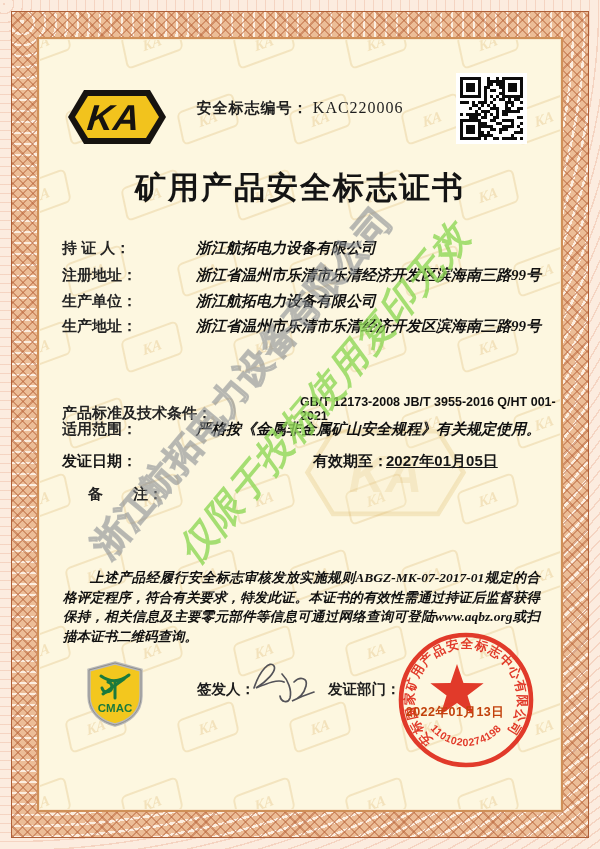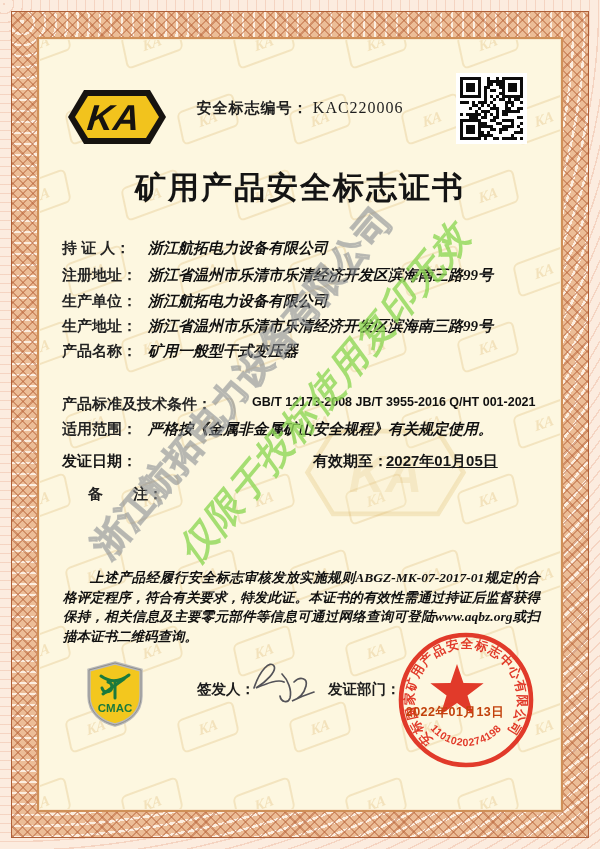--- a/index.html
+++ b/index.html
@@ -29,21 +29,21 @@
   .ka-logo{position:absolute;left:64px;top:84px;width:106px;height:66px;}
   .cert-line{position:absolute;left:0;right:0;top:99px;text-align:center;color:#1e1e1e;}
   .cert-line .lab{font:bold 15px "Liberation Sans",sans-serif;letter-spacing:1px;}
   .cert-line .num{font:16px "Liberation Serif",serif;letter-spacing:1px;}
   .qr-wrap{position:absolute;left:456px;top:73px;width:71px;height:71px;background:#fff;display:flex;align-items:center;justify-content:center;}
 
   .doc-title{position:absolute;left:0;right:0;top:167px;text-align:center;
     font:900 31px "Liberation Serif",serif;color:#141414;letter-spacing:2px;}
 
   
-  .row{position:absolute;left:62px;right:38px;display:flex;align-items:flex-start;}
+  .row{position:absolute;left:62px;right:38px;display:flex;align-items:flex-end;gap:48px;}
   .row .lbl{flex:0 0 86px;font:bold 15px "Liberation Sans",sans-serif;color:#242424;}
   .row.wide .lbl{flex-basis:190px;}
   .val{font-weight:bold;color:#101010;font-size:15px;}
   .val.kai{font-family:"Liberation Serif",serif;font-style:italic;}
   .val.hei{font-family:"Liberation Sans",sans-serif;letter-spacing:.5px;}
   .val.std{font-family:"Liberation Sans",sans-serif;font-size:12.5px;letter-spacing:0;}
   .r1{top:239px}.r2{top:266px}.r3{top:292px}.r4{top:317px}
   .r5{top:342px}.r6{top:368px}.r7{top:395px}.r8{top:420px}
   .dpos{position:absolute;top:452px;font-weight:bold;color:#161616;}
   .d-l1{left:62px;font:bold 15px "Liberation Sans",sans-serif;text-align:center;}
@@ -408,24 +408,20 @@
       <span class="val kai">浙江省温州市乐清市乐清经济开发区滨海南三路99号</span>
     </div>
     <div class="row r3">
       <span class="lbl">生产单位：</span>
       <span class="val kai">浙江航拓电力设备有限公司</span>
     </div>
     <div class="row r4">
       <span class="lbl">生产地址：</span>
       <span class="val kai">浙江省温州市乐清市乐清经济开发区滨海南三路99号</span>
     </div>
-    <div class="row r5">
-      <span class="lbl">产品名称：</span>
-      <span class="val kai">矿用一般型干式变压器</span>
-    </div>
     <div class="row r7 wide">
       <span class="lbl">产品标准及技术条件：</span>
       <span class="val std">GB/T 12173-2008 JB/T 3955-2016 Q/HT 001-2021</span>
     </div>
     <div class="row r8">
       <span class="lbl">适用范围：</span>
       <span class="val kai">严格按《金属非金属矿山安全规程》有关规定使用。</span>
     </div>
 
     <span class="dpos d-l1">发证日期：</span>

